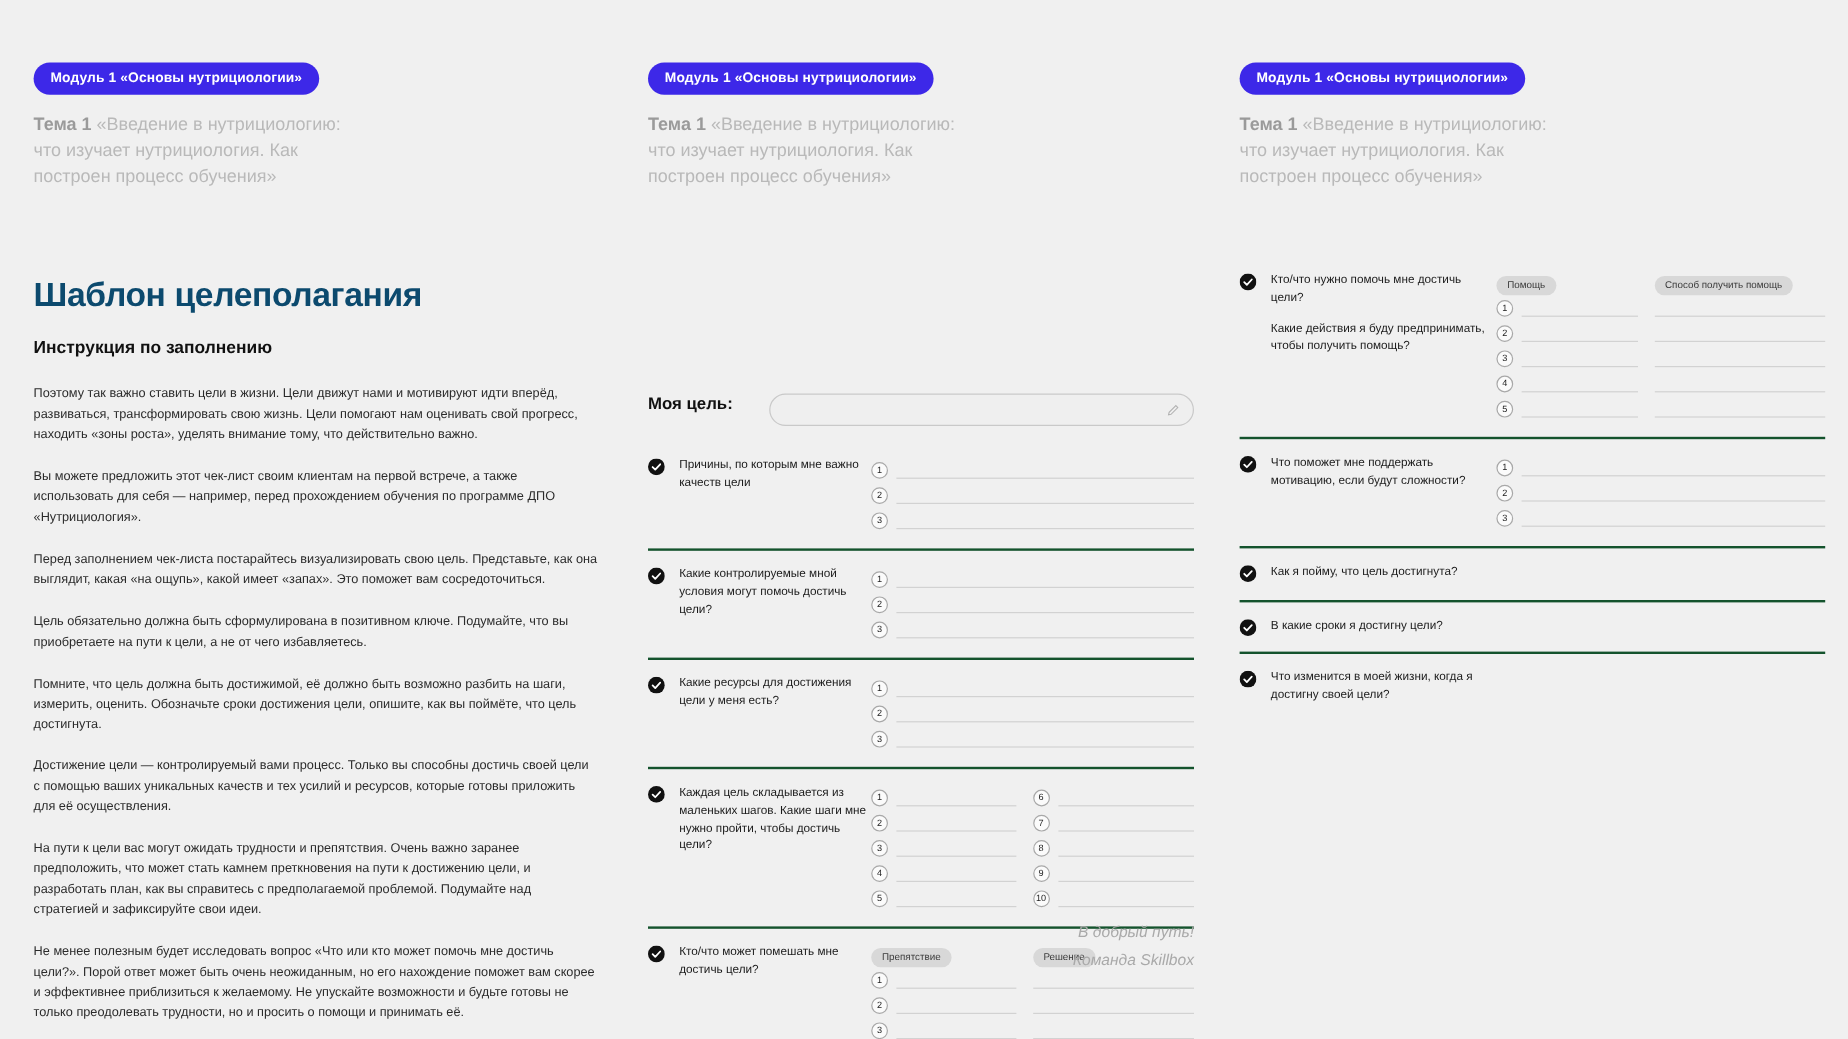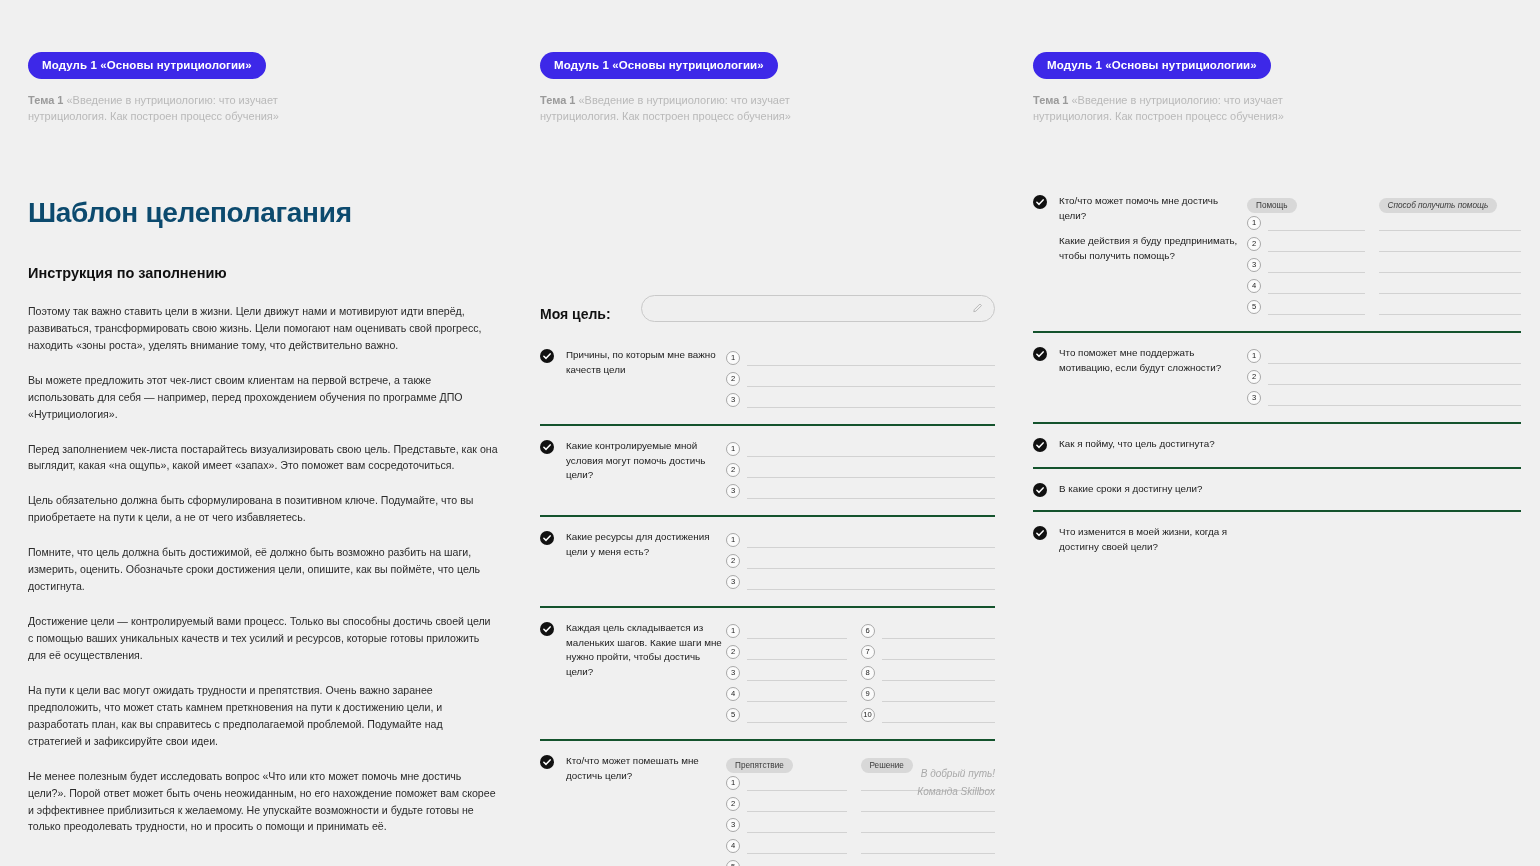--- a/index.html
+++ b/index.html
@@ -34,53 +34,53 @@
     font-size: 11.5px;
     font-weight: bold;
     letter-spacing: .1px;
     padding: 7px 14px 8px;
     border-radius: 20px;
     margin-top: 52px;
     white-space: nowrap;
   }
   .topic {
     margin-top: 14px;
-    font-size: 11px;
+    font-size: 15px;
     line-height: 1.45;
     color: #b9b9b9;
     max-width: 260px;
   }
   .topic b { color: #9a9a9a; font-weight: bold; }
 
   
   .doc-title {
     margin-top: 72px;
     font-size: 28px;
     font-weight: bold;
     letter-spacing: -.3px;
     color: #0c4a6e;
   }
   .doc-subtitle {
-    margin-top: 36px;
+    margin-top: 20px;
     font-size: 14.5px;
     font-weight: bold;
     color: #111111;
   }
   .para {
     margin-top: 18px;
     font-size: 10.6px;
     line-height: 1.6;
     color: #2b2b2b;
   }
   .para:first-of-type { margin-top: 22px; }
 
   
   .goal-row {
     display: flex;
-    align-items: flex-end;
+    align-items: flex-start;
     margin-top: 170px;
     gap: 30px;
   }
   .goal-label {
     font-size: 14px;
     font-weight: bold;
     color: #111;
     white-space: nowrap;
   }
   .goal-input {
@@ -176,36 +176,36 @@
     margin-bottom: 3px;
   }
 
   
   .col-mid .ansgroup.w-full { width: 100%; }
   .col-mid .ansgroup.w-half { width: 50%; }
   .col-mid .ansgroup.w-obst { width: 50%; }
 
   .col-right .ansgroup.w-full { width: 100%; }
   .col-right .ansgroup.w-help { width: 48%; }
-  .col-right .ansgroup.w-help2 { width: 52%; font-style: italic; }
+  .col-right .ansgroup.w-help2 { width: 52%; }
 
   .ansgroup.pad-right { padding-right: 14px; }
 
   
   .qrow.tall { min-height: 42px; }
   .qrow.tall2 { min-height: 45px; }
 
   
   .footer {
     position: absolute;
     left: 540px;
     top: 765px;
     width: 455px;
     text-align: right;
-    font-size: 10px;
+    font-size: 13px;
     font-style: italic;
     line-height: 1.8;
     color: #a9a9a9;
   }
 </style>
 </head>
 <body>
 
 <div class="page">
 
@@ -451,21 +451,21 @@
     <div class="qlist" style="margin-top:65px;">
 
       <div class="qrow first">
         <span class="check">
           <svg viewBox="0 0 16 16" width="14" height="14">
               <circle cx="8" cy="8" r="8" fill="#111"></circle>
               <path d="M4.4 8.2 6.9 10.7 11.6 5.6" stroke="#fff" stroke-width="1.7" fill="none" stroke-linecap="round" stroke-linejoin="round"></path>
             </svg>
         </span>
         <div class="qtext">
-          <div>Кто/что может помочь мне достичь цели?</div>
+          <div>Кто/что нужно помочь мне достичь цели?</div>
           <div class="q2">Какие действия я буду предпринимать, чтобы получить помощь?</div>
         </div>
         <div class="answers">
           <div class="ansgroup w-help pad-right">
             <div class="pillrow"><span class="pill">Помощь</span></div>
             <div class="aline">
                 <span class="num">1</span>
                 <span class="rule"></span>
               </div>
             <div class="aline">

